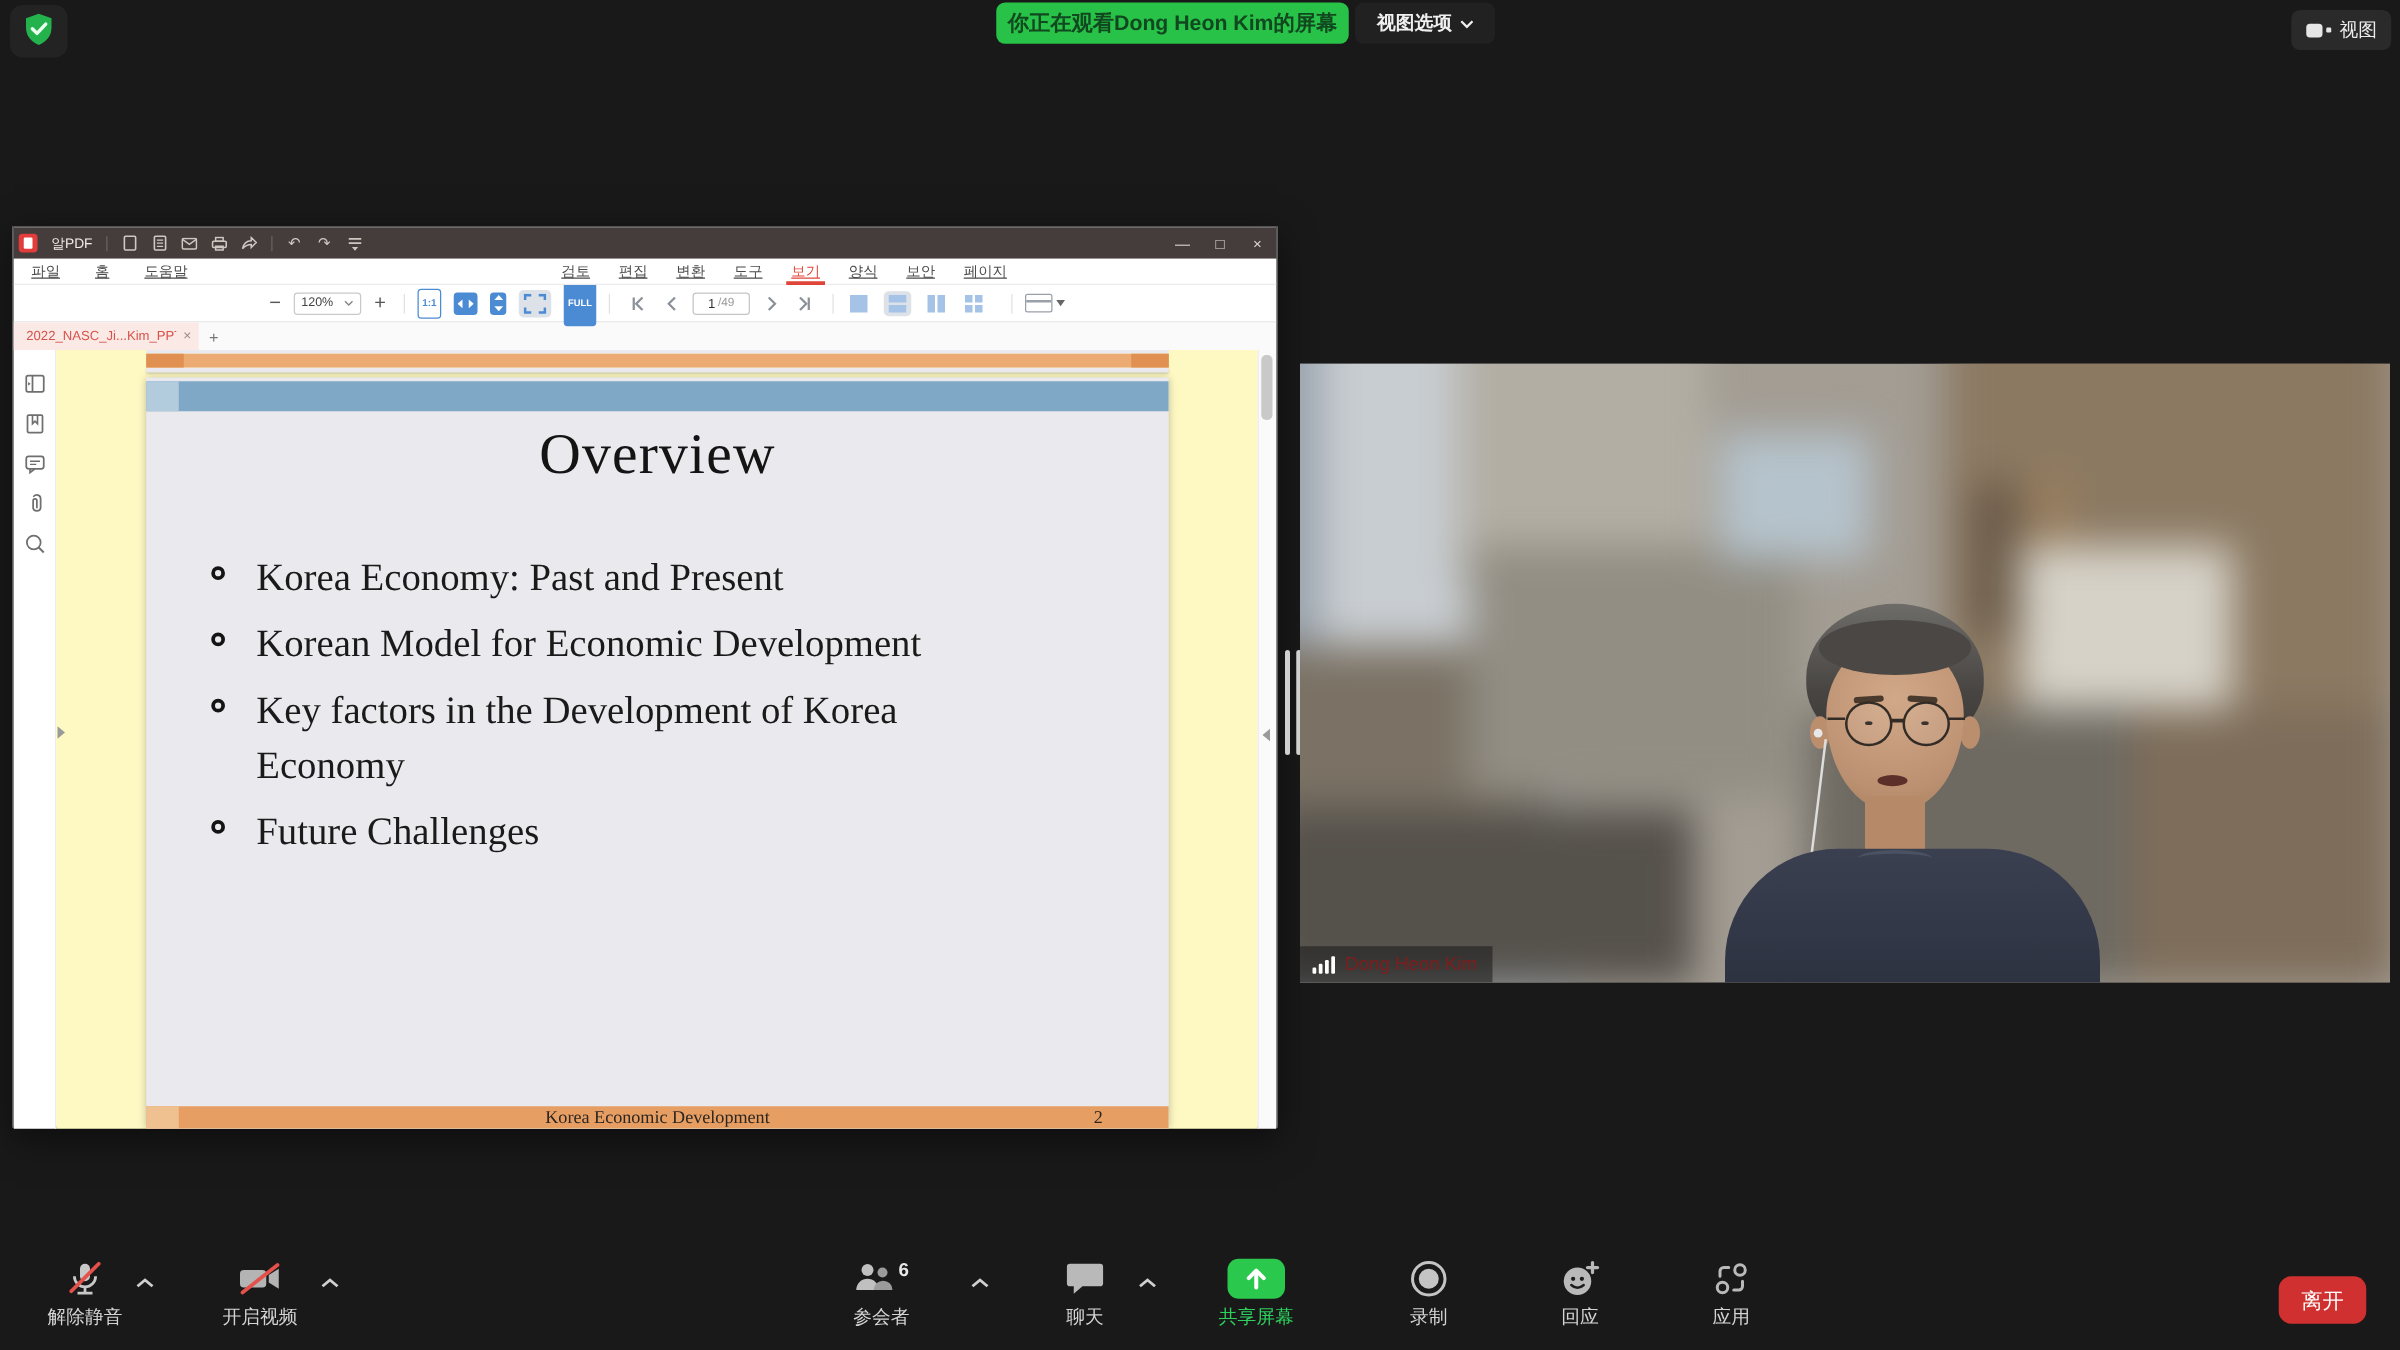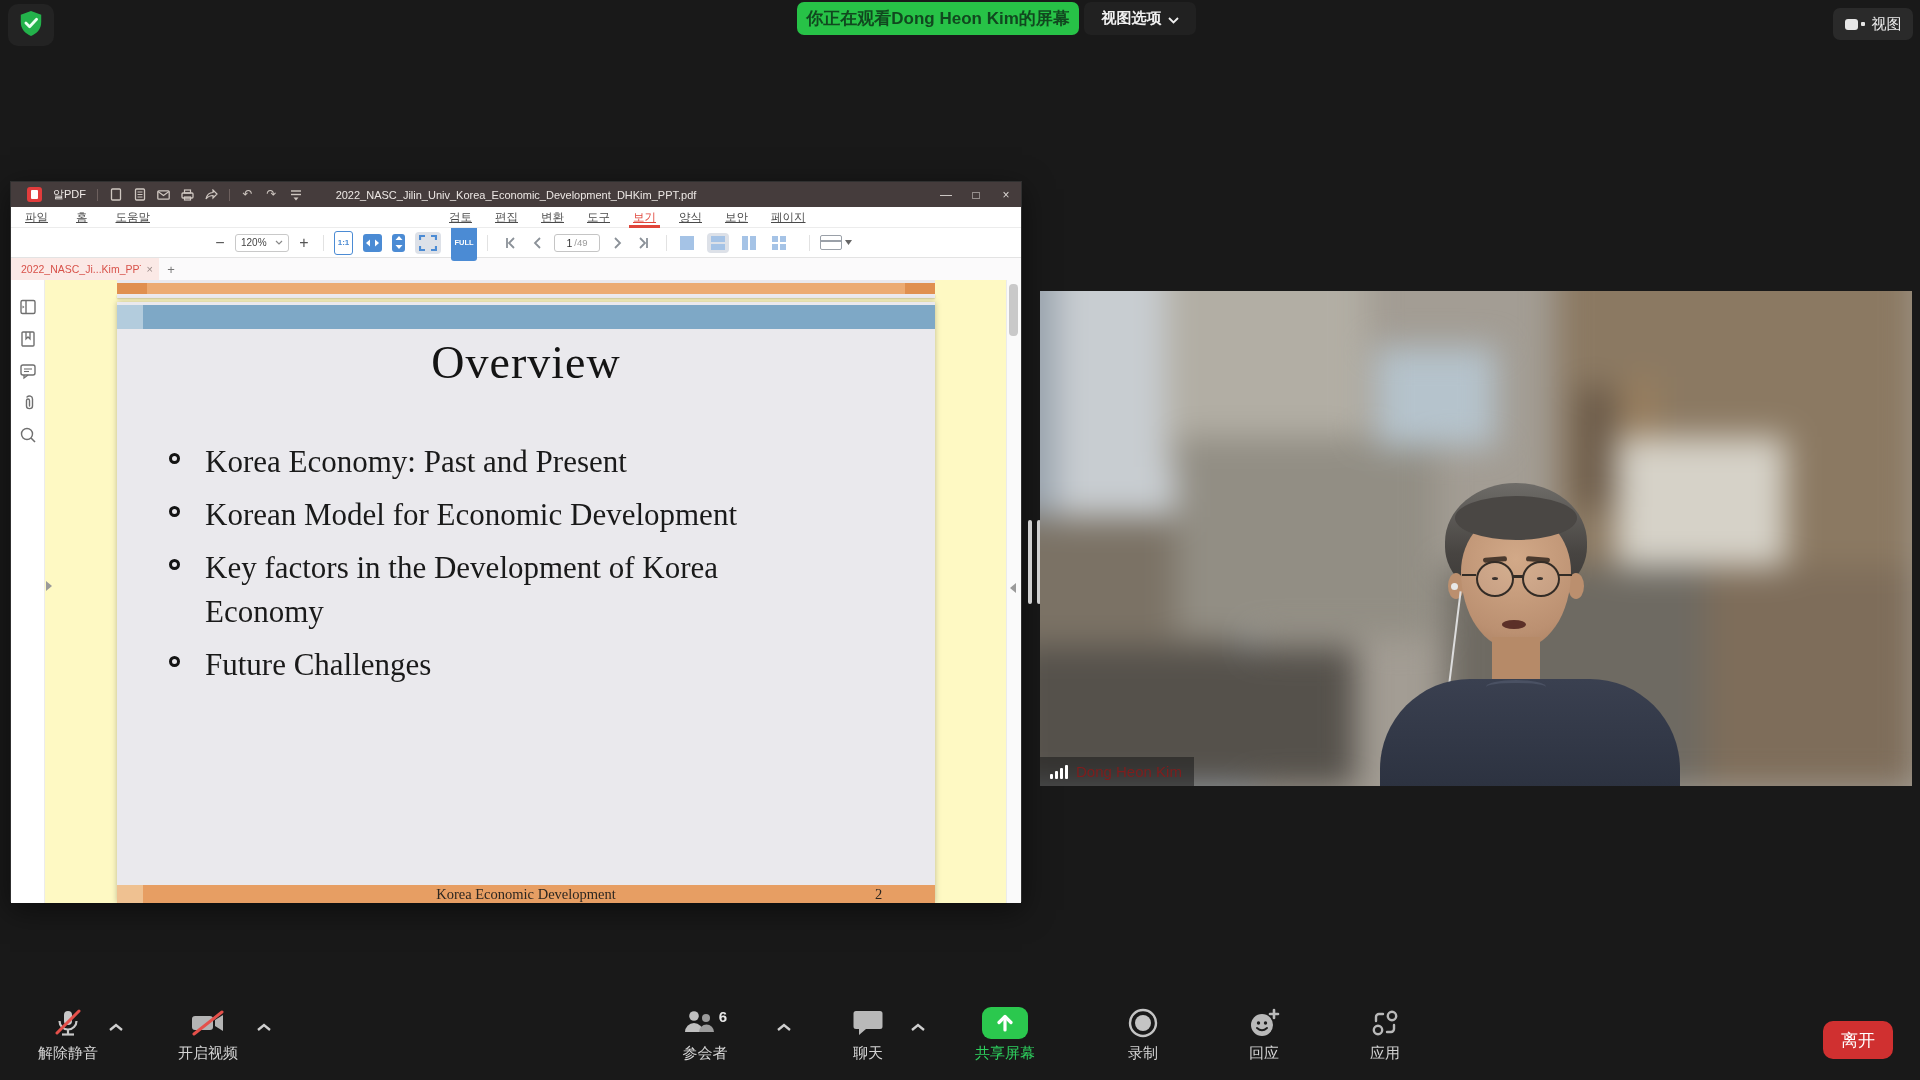--- a/index.html
+++ b/index.html
@@ -20,21 +20,21 @@
     border-radius:7px; display:flex; align-items:center; justify-content:center; gap:7px;
     color:#ececec; font-size:15px; }
   .vb-ico { display:flex; align-items:center; gap:3px; }
   .vb-ico .r1 { width:13px; height:11px; background:#e6e6e6; border-radius:3px; }
   .vb-ico .r2 { width:4px; height:4px; background:#e6e6e6; border-radius:1px; }
 
   
   #pdf-window { position:absolute; left:10px; top:181px; width:1012px; height:721px;
     background:#fff; box-shadow:0 8px 28px rgba(0,0,0,.5); border:1px solid #303030; }
   .titlebar { position:relative; height:25px; background:#453c3c; display:flex; align-items:center; }
-  .tb-left { display:flex; align-items:center; gap:11px; padding-left:16px; }
+  .tb-left { display:flex; align-items:center; gap:11px; padding-left:4px; }
   .app-ico { width:15px; height:15px; background:#e23c3c; border-radius:3px; position:relative; }
   .app-ico::after { content:""; position:absolute; left:4px; top:3px; width:7px; height:9px;
     background:#fff; border-radius:1px; }
   .app-name { color:#f0ebe8; font-size:11px; }
   .tb-sep { width:1px; height:12px; background:#6d605e; }
   .mini-ico { width:13px; height:13px; display:flex; align-items:center; justify-content:center; }
   .mini-ico svg { display:block; }
   .uglyph { color:#cfc7c1; font-size:12px; line-height:13px; }
   .tb-title { position:absolute; left:0; right:0; text-align:center; color:#ece7e4; font-size:11px;
     pointer-events:none; }
@@ -252,21 +252,20 @@
         <span class="mini-ico uglyph">↶</span>
         <span class="mini-ico uglyph">↷</span>
         <span class="mini-ico">
           <svg width="12" height="12" viewBox="0 0 12 12">
               <line x1="1" y1="2" x2="11" y2="2" stroke="#cfc7c1" stroke-width="1.4"></line>
               <line x1="1" y1="5.5" x2="11" y2="5.5" stroke="#cfc7c1" stroke-width="1.4"></line>
               <polygon points="3.5,8.5 8.5,8.5 6,11.5" fill="#cfc7c1"></polygon>
             </svg>
         </span>
       </div>
-      <div class="tb-title">2022_NASC_Jilin_Univ_Korea_Economic_Development_DHKim_PPT.pdf</div>
       <div class="tb-ctrls">
         <span class="wc">—</span>
         <span class="wc">□</span>
         <span class="wc">×</span>
       </div>
     </div>
 
     <div class="menubar">
       <div class="mb-left">
         <span class="mitem">파일</span>

